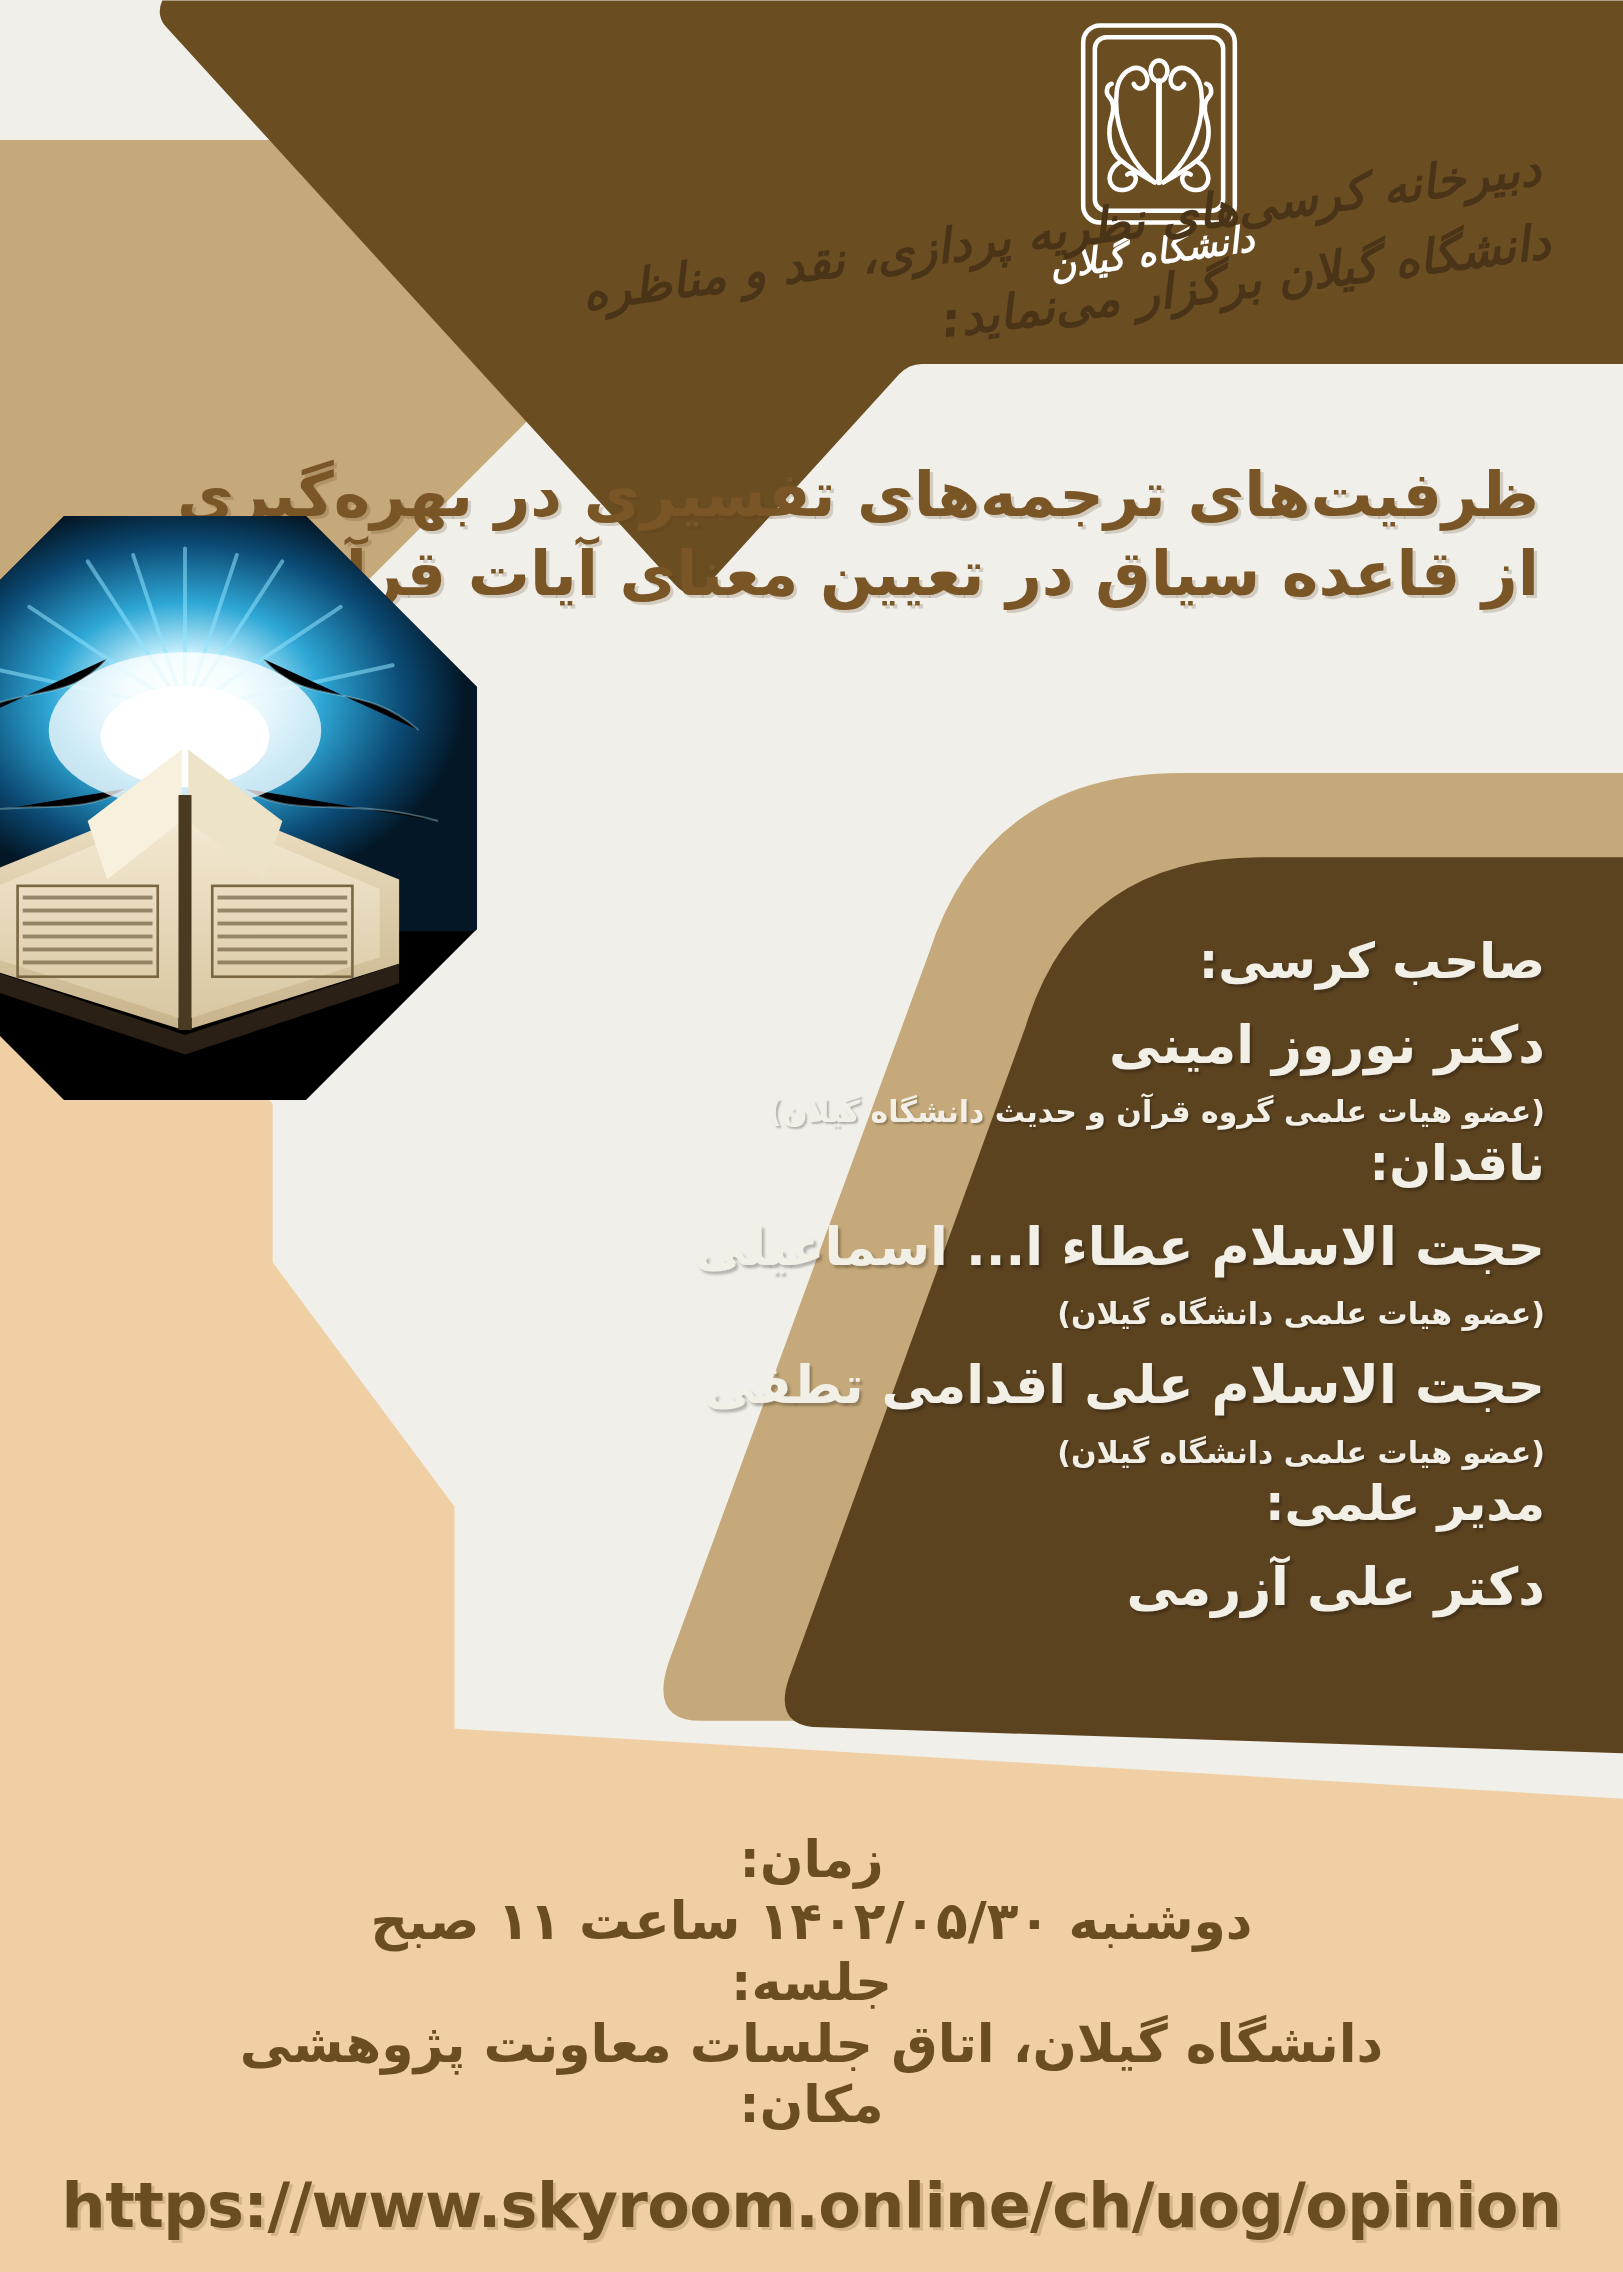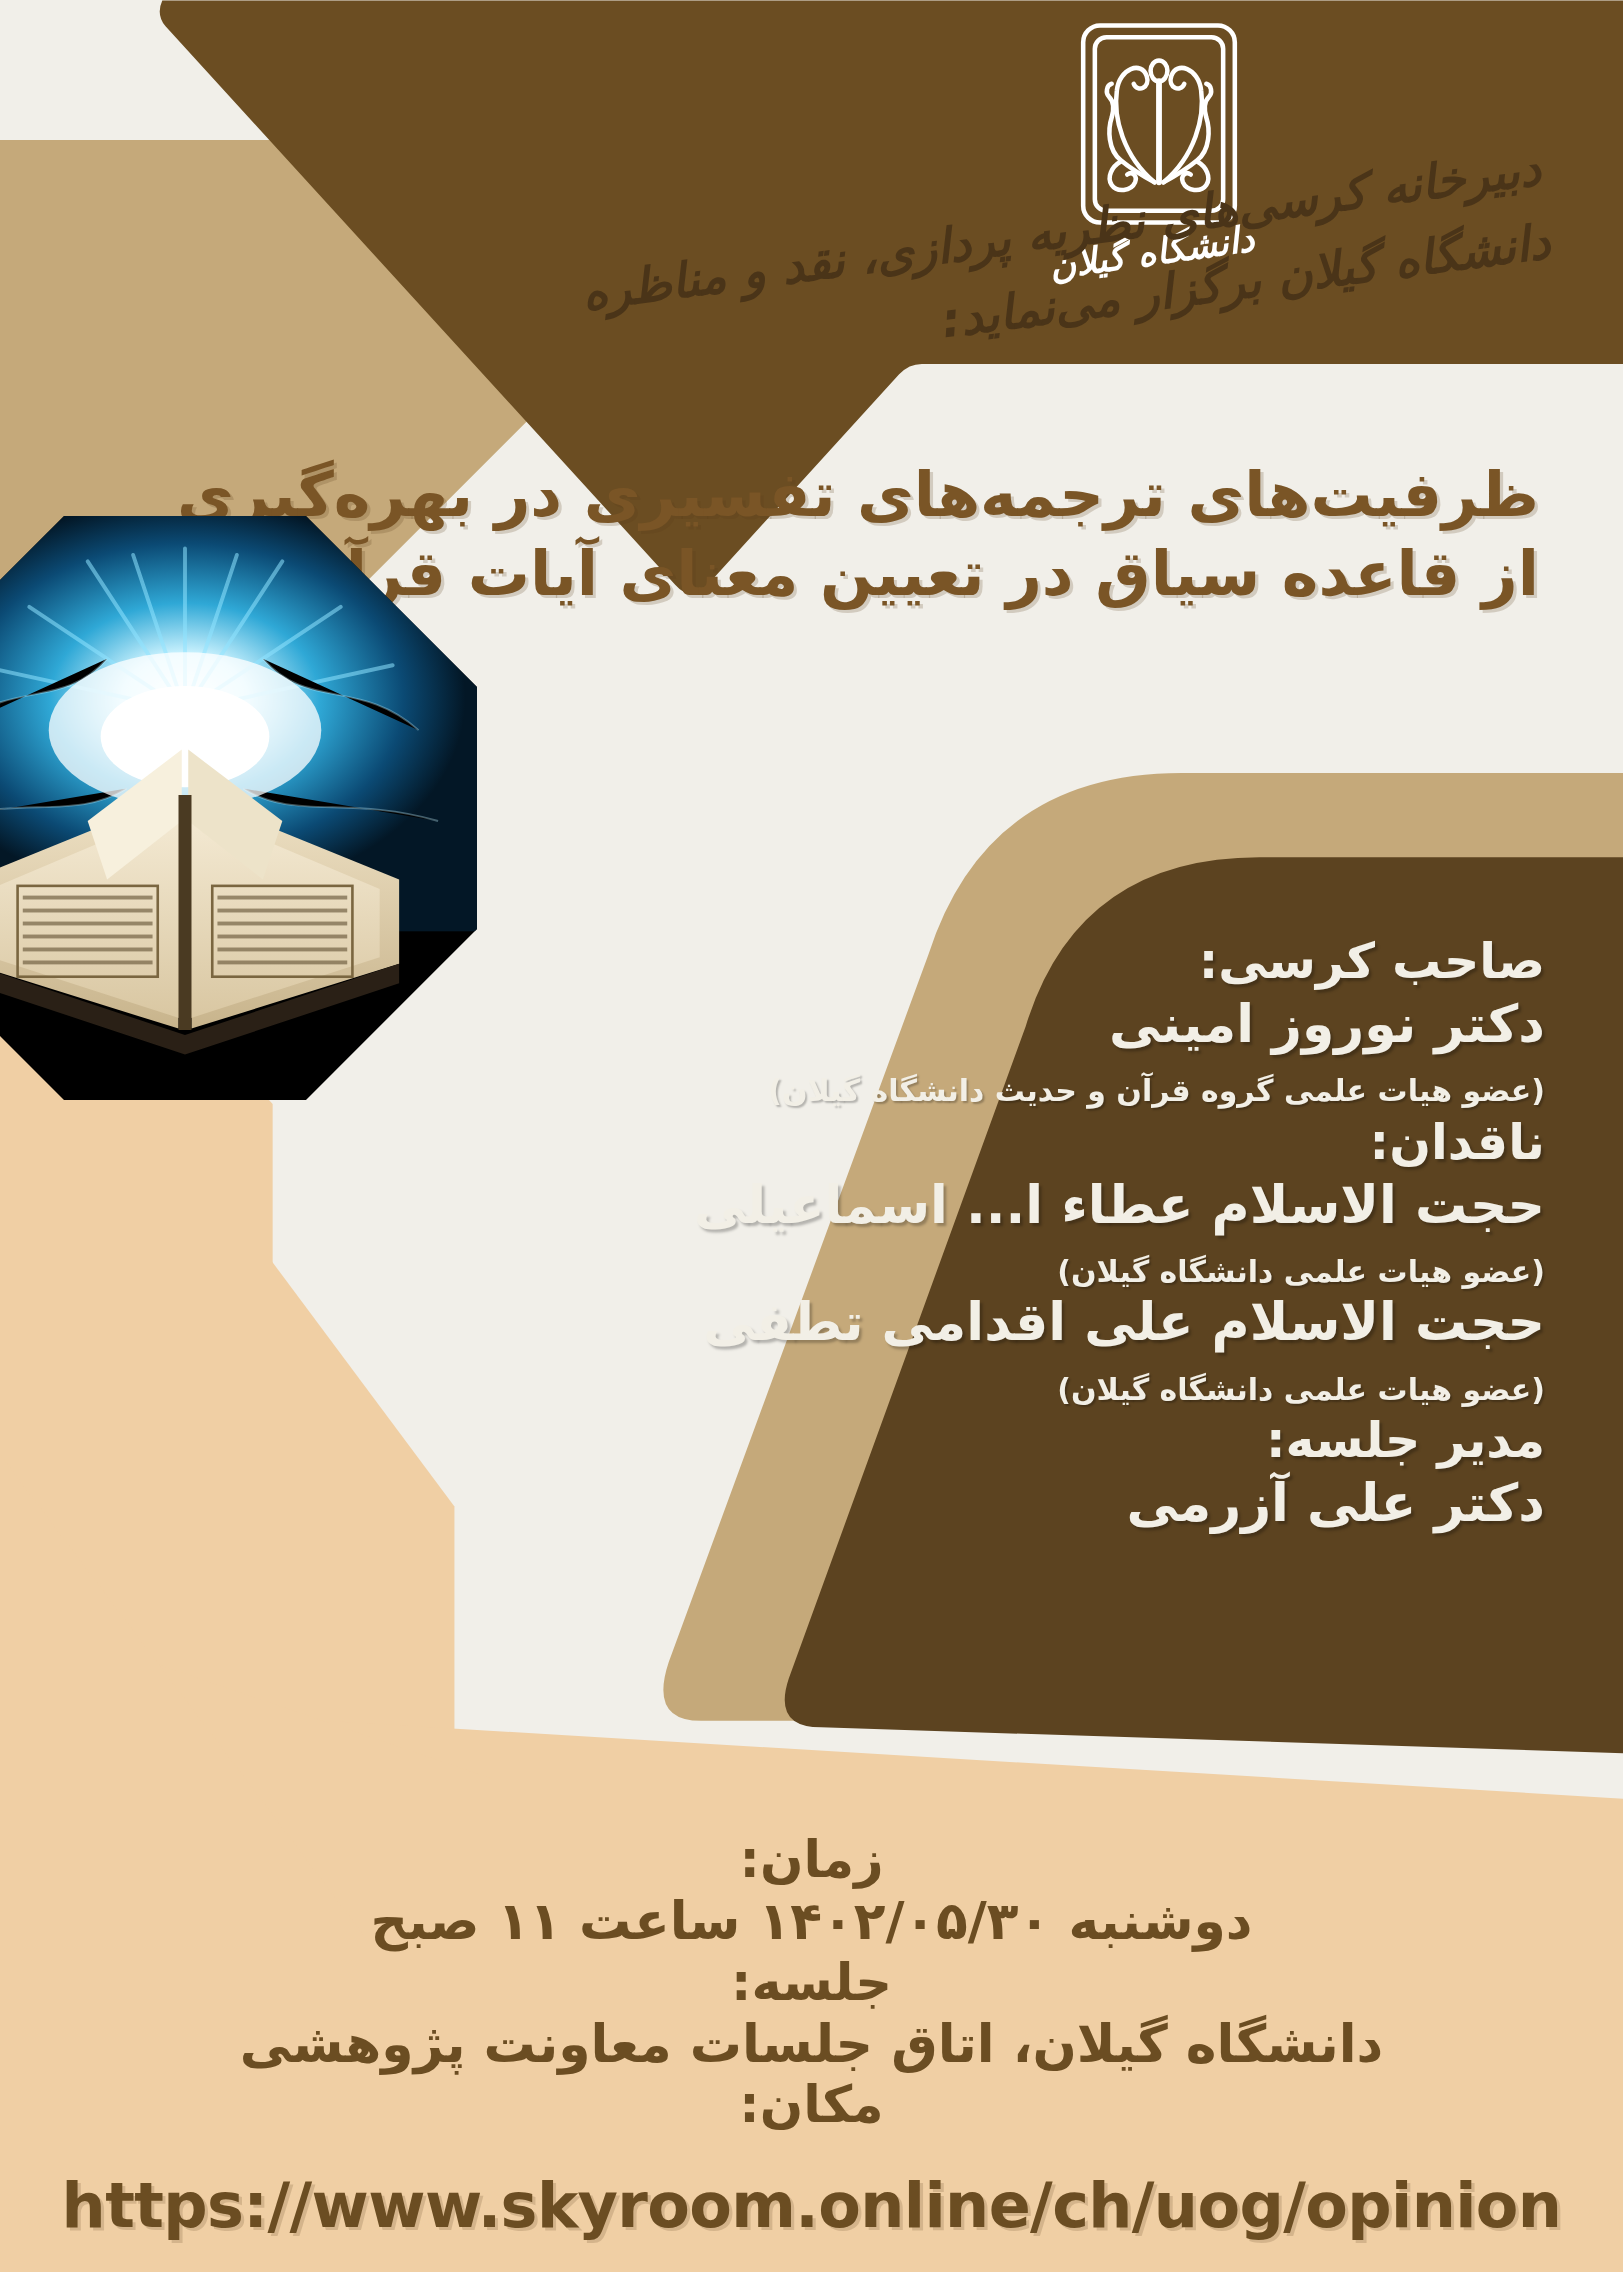--- a/index.html
+++ b/index.html
@@ -36,21 +36,21 @@
                  transform:rotate(45deg);overflow:hidden;border-radius:22px;
                  box-shadow:0 0 0 0 transparent;}
   #quran-inner{position:absolute;left:0;top:0;width:584px;height:584px;
                transform:rotate(-45deg);transform-origin:50% 50%;}
   #quran-inner svg{display:block;width:584px;height:584px;}
 
   
   #speakers{position:absolute;top:929px;right:78px;width:974px;text-align:right;color:#F2EFE6;}
   .sp-label{font-size:49px;font-weight:bold;line-height:1.2;margin-top:4px;
             text-shadow:2.6px 2.6px 2.6px rgba(0,0,0,.25);}
-  .sp-name{font-size:52px;font-weight:bold;line-height:1.22;margin-top:1px;
+  .sp-name{font-size:52px;font-weight:bold;line-height:1.22;margin-top:22px;
            text-shadow:2.6px 2.6px 2.6px rgba(0,0,0,.25);}
   .sp-aff{font-size:30px;font-weight:bold;line-height:1.25;margin-top:16px;
           text-shadow:1.9px 1.9px 1.9px rgba(0,0,0,.25);}
 
   
   #bottom{position:absolute;top:1830px;left:0;width:1623px;text-align:center;color:#6B4D22;}
   .bt-label{font-size:51px;font-weight:bold;line-height:1.18;}
   .bt-value{font-size:52px;font-weight:bold;line-height:1.18;margin-top:1px;}
   #link-url{position:absolute;top:2169px;left:0;width:1623px;text-align:center;
             direction:ltr;font-size:62px;font-weight:bold;color:#6B4D22;
@@ -217,21 +217,21 @@
     <div class="sp-name">دکتر نوروز امینی</div>
     <div class="sp-aff">(عضو هیات علمی گروه قرآن و حدیث دانشگاه گیلان)</div>
 
     <div class="sp-label">ناقدان:</div>
 
     <div class="sp-name">حجت الاسلام عطاء ا... اسماعیلی</div>
     <div class="sp-aff">(عضو هیات علمی دانشگاه گیلان)</div>
     <div class="sp-name">حجت الاسلام علی اقدامی تطفی</div>
     <div class="sp-aff">(عضو هیات علمی دانشگاه گیلان)</div>
 
-    <div class="sp-label">مدیر جلسه:</div>
+    <div class="sp-label">مدیر علمی:</div>
     <div class="sp-name">دکتر علی آزرمی</div>
   </div>
 
   <div id="bottom">
     <div class="bt-label">زمان:</div>
     <div class="bt-value">دوشنبه ۱۴۰۲/۰۵/۳۰ ساعت ۱۱ صبح</div>
     <div class="bt-label">جلسه:</div>
     <div class="bt-value">دانشگاه گیلان، اتاق جلسات معاونت پژوهشی</div>
     <div class="bt-label">مکان:</div>
   </div>

